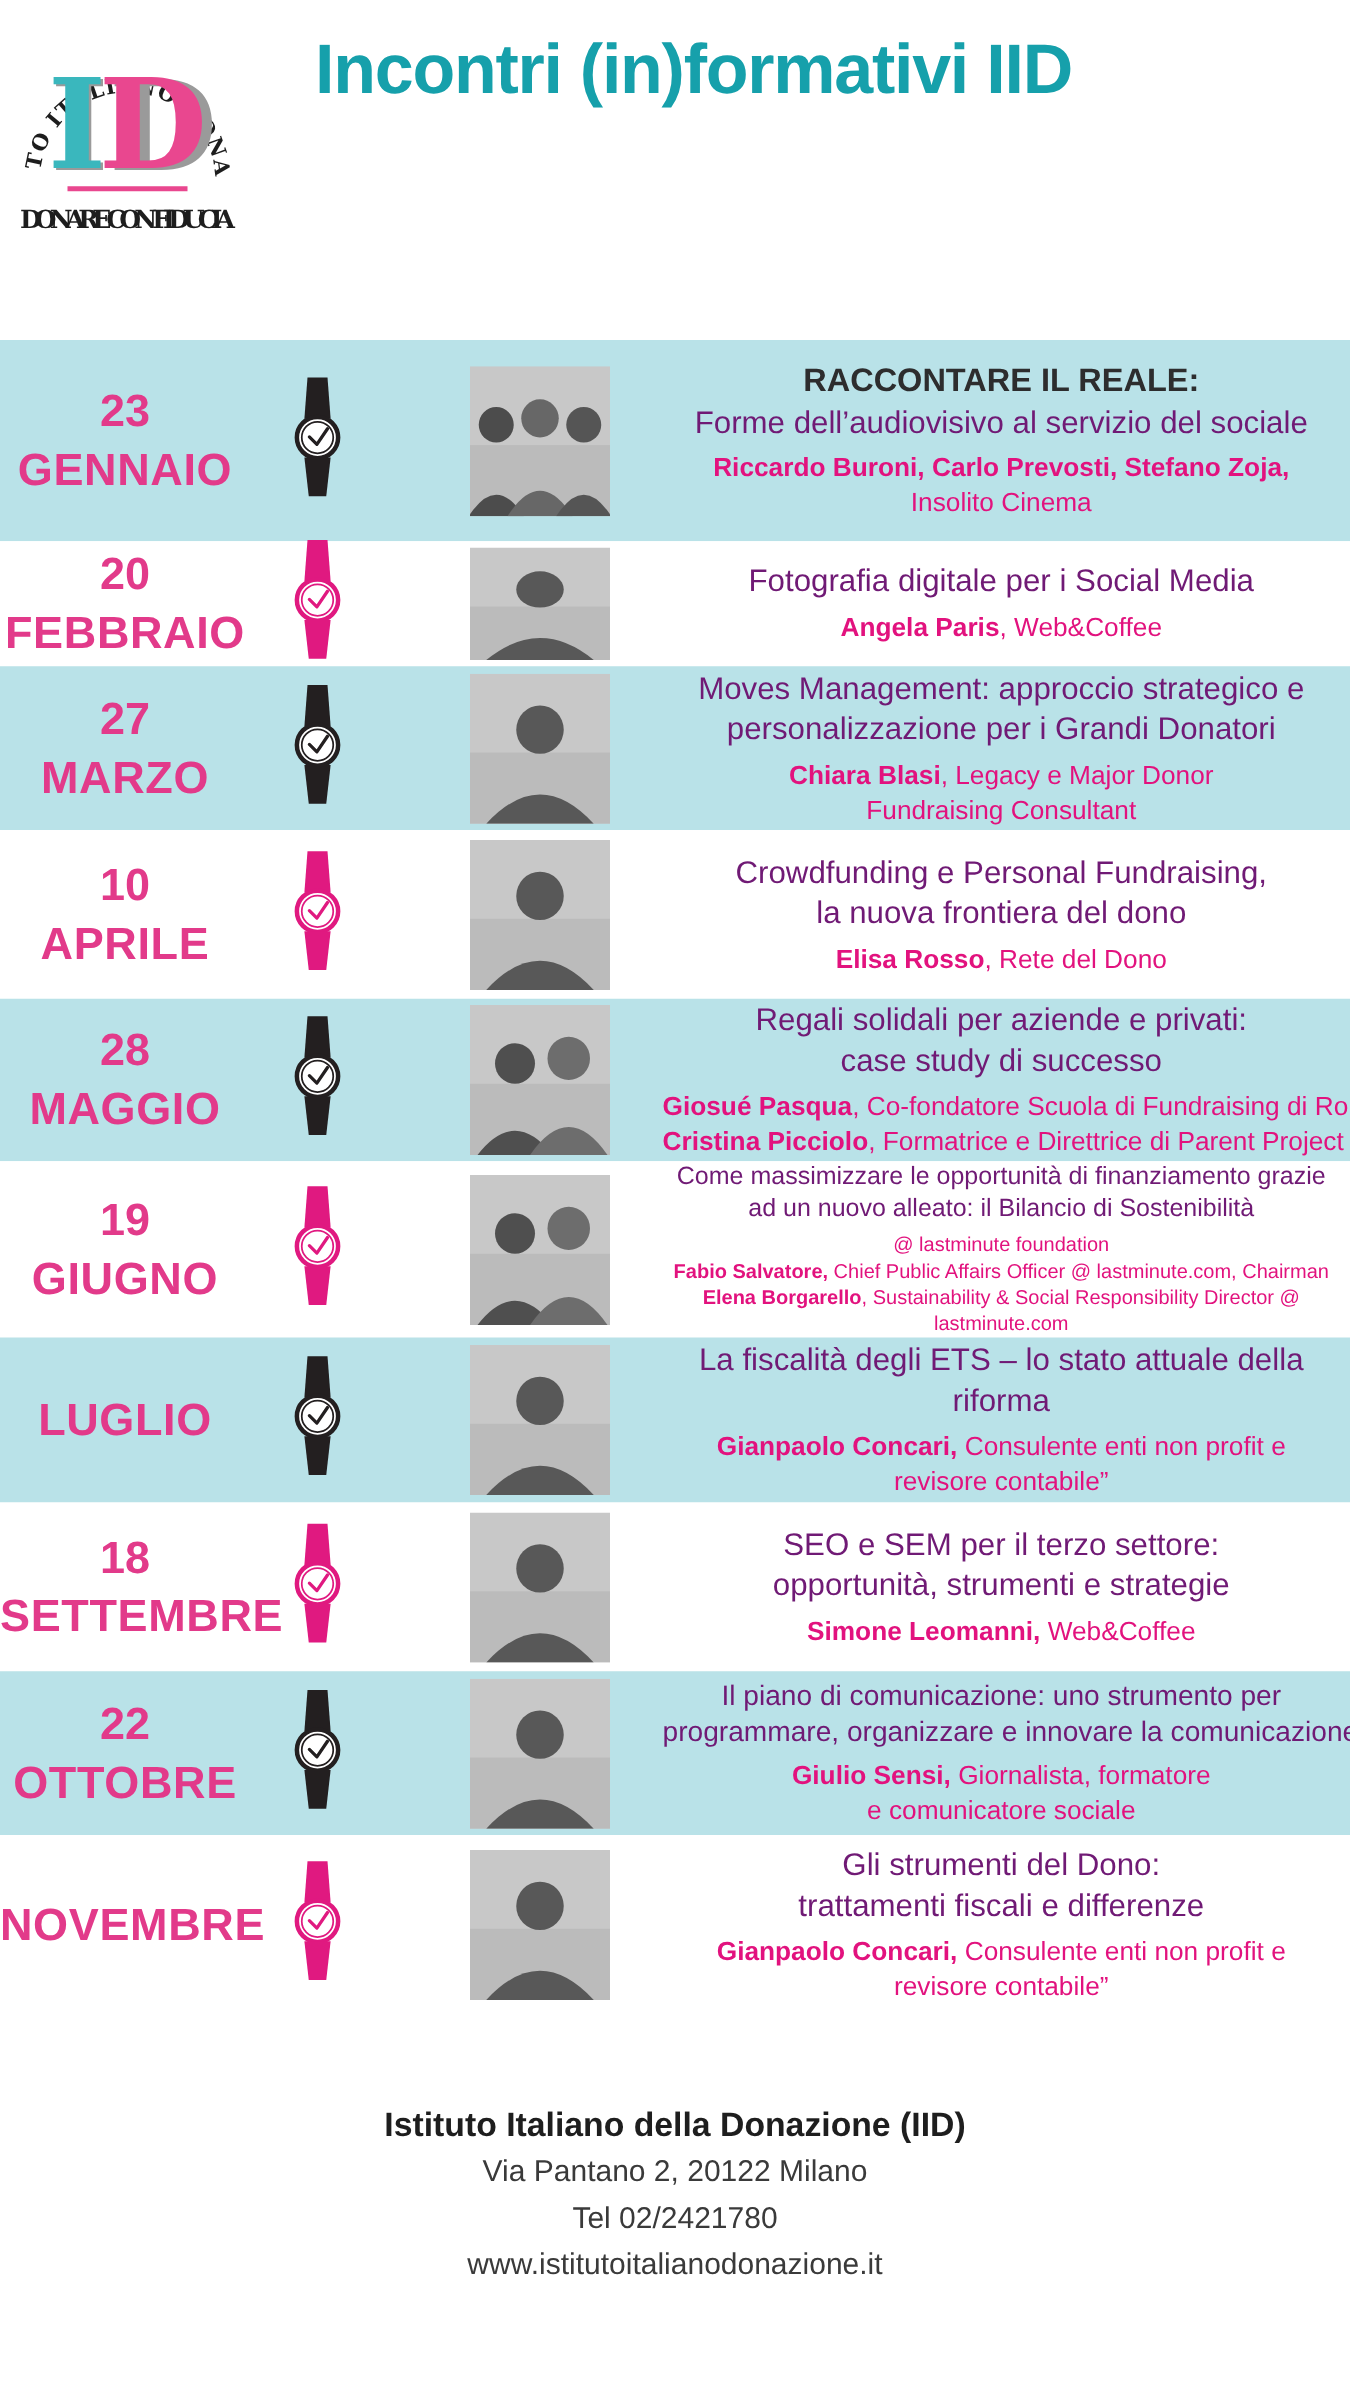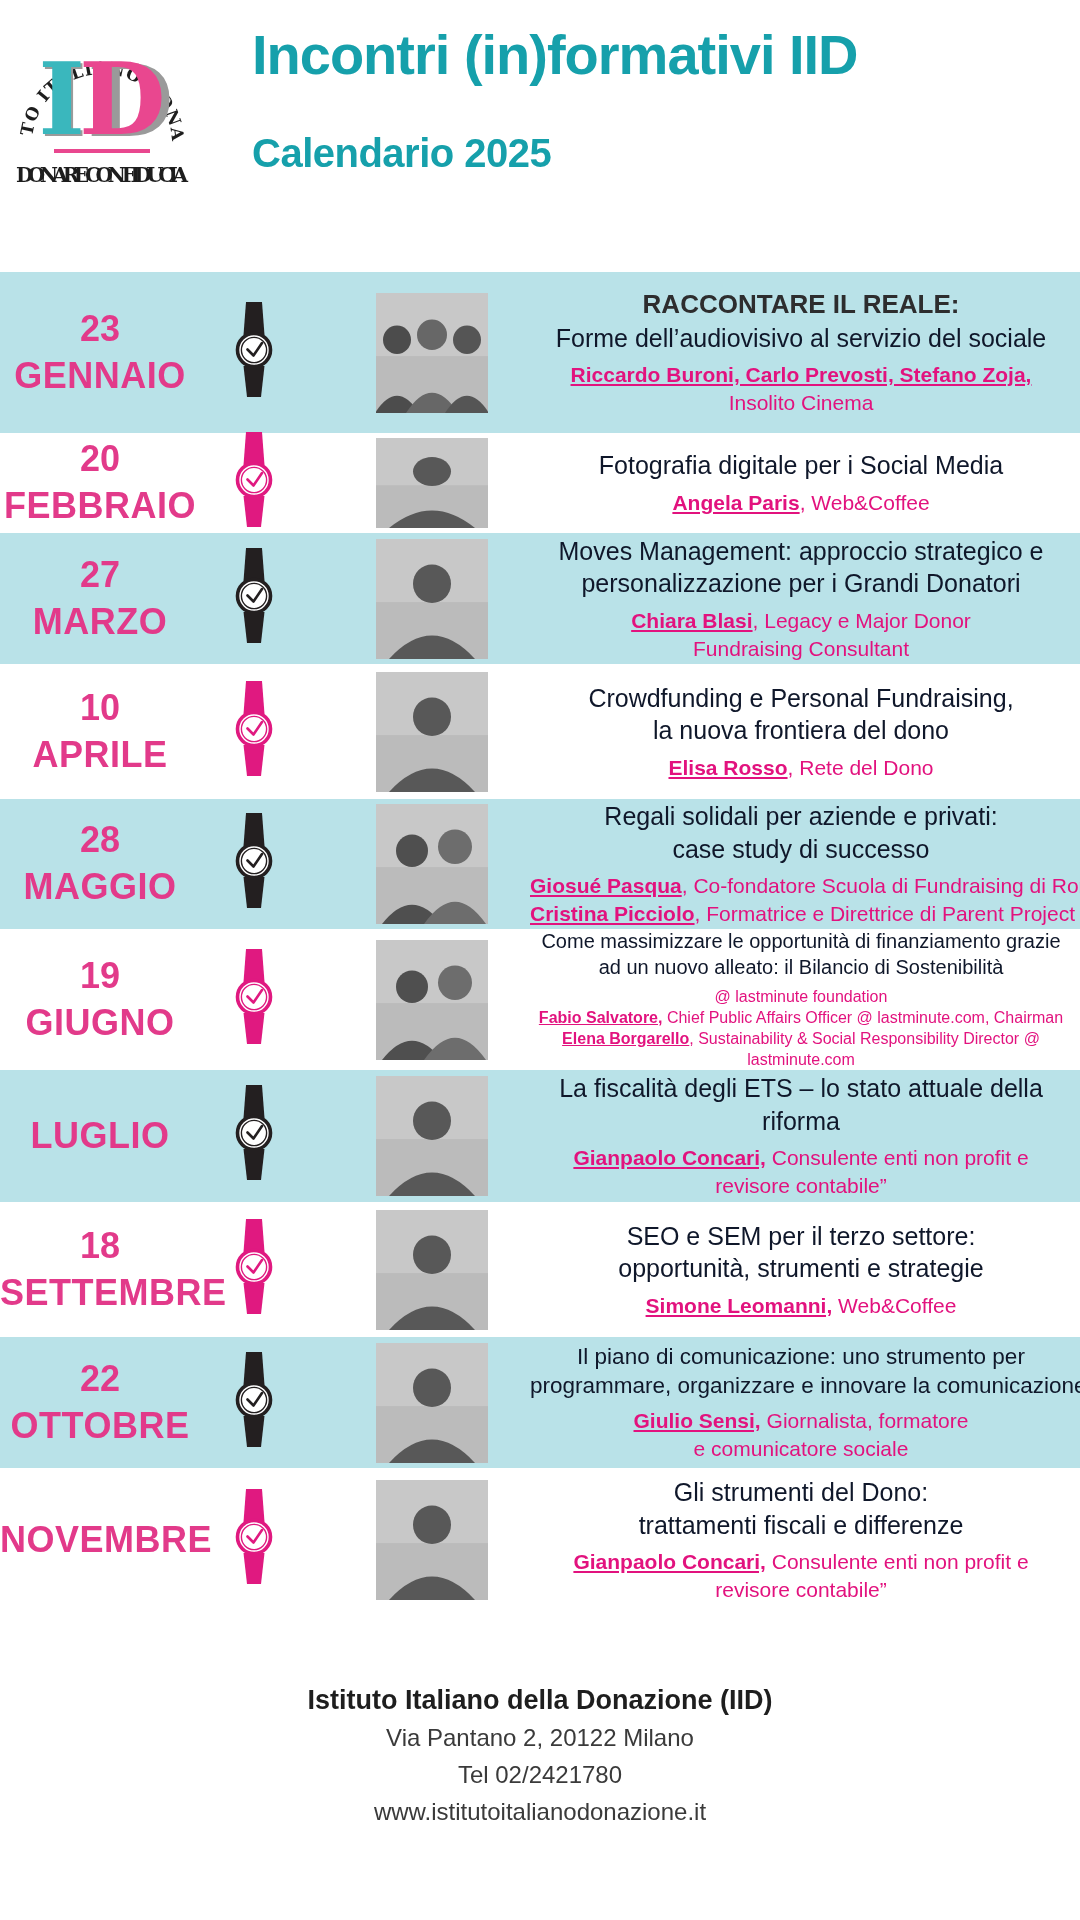--- a/index.html
+++ b/index.html
@@ -19,24 +19,24 @@
   .row.white{background:#ffffff;}
   .dateCol{width:200px;text-align:center;color:#e23a8a;font-weight:bold;line-height:1.3;}
   .day{font-size:36px;}
   .month{font-size:36px;letter-spacing:.5px;}
   .watchCol{width:108px;display:flex;justify-content:center;}
   .row.teal .watchCol{color:#231f20;}
   .row.white .watchCol{color:#e01980;}
   .photoCol{width:210px;box-sizing:border-box;padding-left:38px;display:flex;justify-content:center;align-items:center;}
   .info{flex:1;display:flex;flex-direction:column;justify-content:center;gap:7px;
         text-align:center;padding:0 8px 0 12px;min-width:0;}
-  .tline{font-size:25px;color:#0f172a;line-height:1.3;white-space:nowrap;}
+  .tline{font-size:25px;color:#701a75;line-height:1.3;white-space:nowrap;}
   .tline.b{font-weight:bold;color:#2d2d2e;font-size:26px;}
   .sline{font-size:21px;color:#e2127e;line-height:1.33;white-space:nowrap;}
-  .sline .sb{font-weight:bold;text-decoration:underline;}
+  .sline .sb{font-weight:bold;}
   .row.small .tline{font-size:20px;}
   .row.small .sline{font-size:16px;line-height:1.3;}
   .row.msmall .tline{font-size:22.5px;}
   .speakers,.titleblock{display:flex;flex-direction:column;}
 
   
   footer{margin-top:70px;text-align:center;line-height:37px;}
   .f-org{font-size:27px;font-weight:bold;color:#1e1e1e;}
   .f-line{font-size:24px;color:#3a3a3a;}
 </style>
@@ -55,21 +55,20 @@
           <textPath href="#arcPath" startOffset="50%" text-anchor="middle">ISTITUTO ITALIANO DONAZIONE</textPath>
         </text>
         <text x="95" y="128" font-family="DejaVu Serif, Liberation Serif, serif" font-size="100" font-weight="bold" fill="#9a9a9a" text-anchor="middle">ID</text>
         <text x="90" y="126" font-family="DejaVu Serif, Liberation Serif, serif" font-size="100" font-weight="bold" text-anchor="middle"><tspan fill="#3ab7bd">I</tspan><tspan fill="#e9478f" dx="-6">D</tspan></text>
         <rect x="42" y="141" width="96" height="4" fill="#e9478f"></rect>
         <text x="90" y="174" font-family="DejaVu Serif, Liberation Serif, serif" font-size="20" font-weight="bold" fill="#1d1d1d" text-anchor="middle" textLength="172">DONARE CON FIDUCIA</text>
       </svg>
     </div>
     <div class="titles">
       <h1 class="main-title">Incontri (in)formativi IID</h1>
-      <h2 class="sub-title">Calendario 2025</h2>
     </div>
   </header>
 
   <main id="rows">
       <section class="row teal" style="height: 161px;">
     <div class="dateCol">
       <div class="day">23</div>
       <div class="month">GENNAIO</div>
     </div>
     <div class="watchCol">

